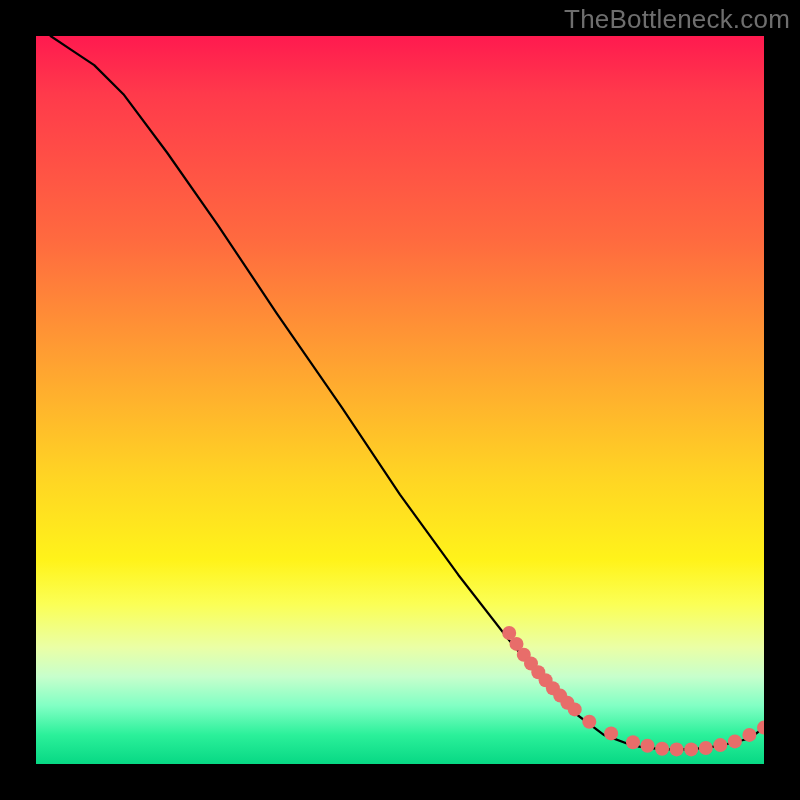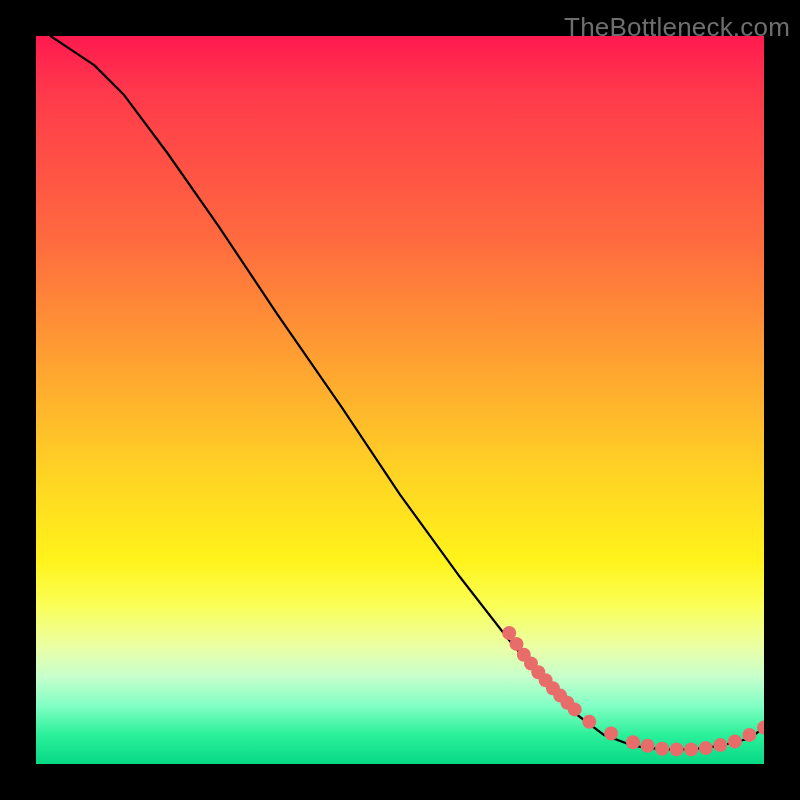--- a/index.html
+++ b/index.html
@@ -12,21 +12,21 @@
     font-family: Arial, Helvetica, sans-serif;
   }
   .frame {
     position: relative;
     width: 800px;
     height: 800px;
     background: #000;
   }
   .watermark {
     position: absolute;
-    top: 12px;
+    top: 4px;
     right: 10px;
     font-size: 26px;
     font-weight: 500;
     color: #6e6e6e;
     letter-spacing: 0.2px;
     z-index: 20;
   }
   .plot-area {
     position: absolute;
     left: 36px;

